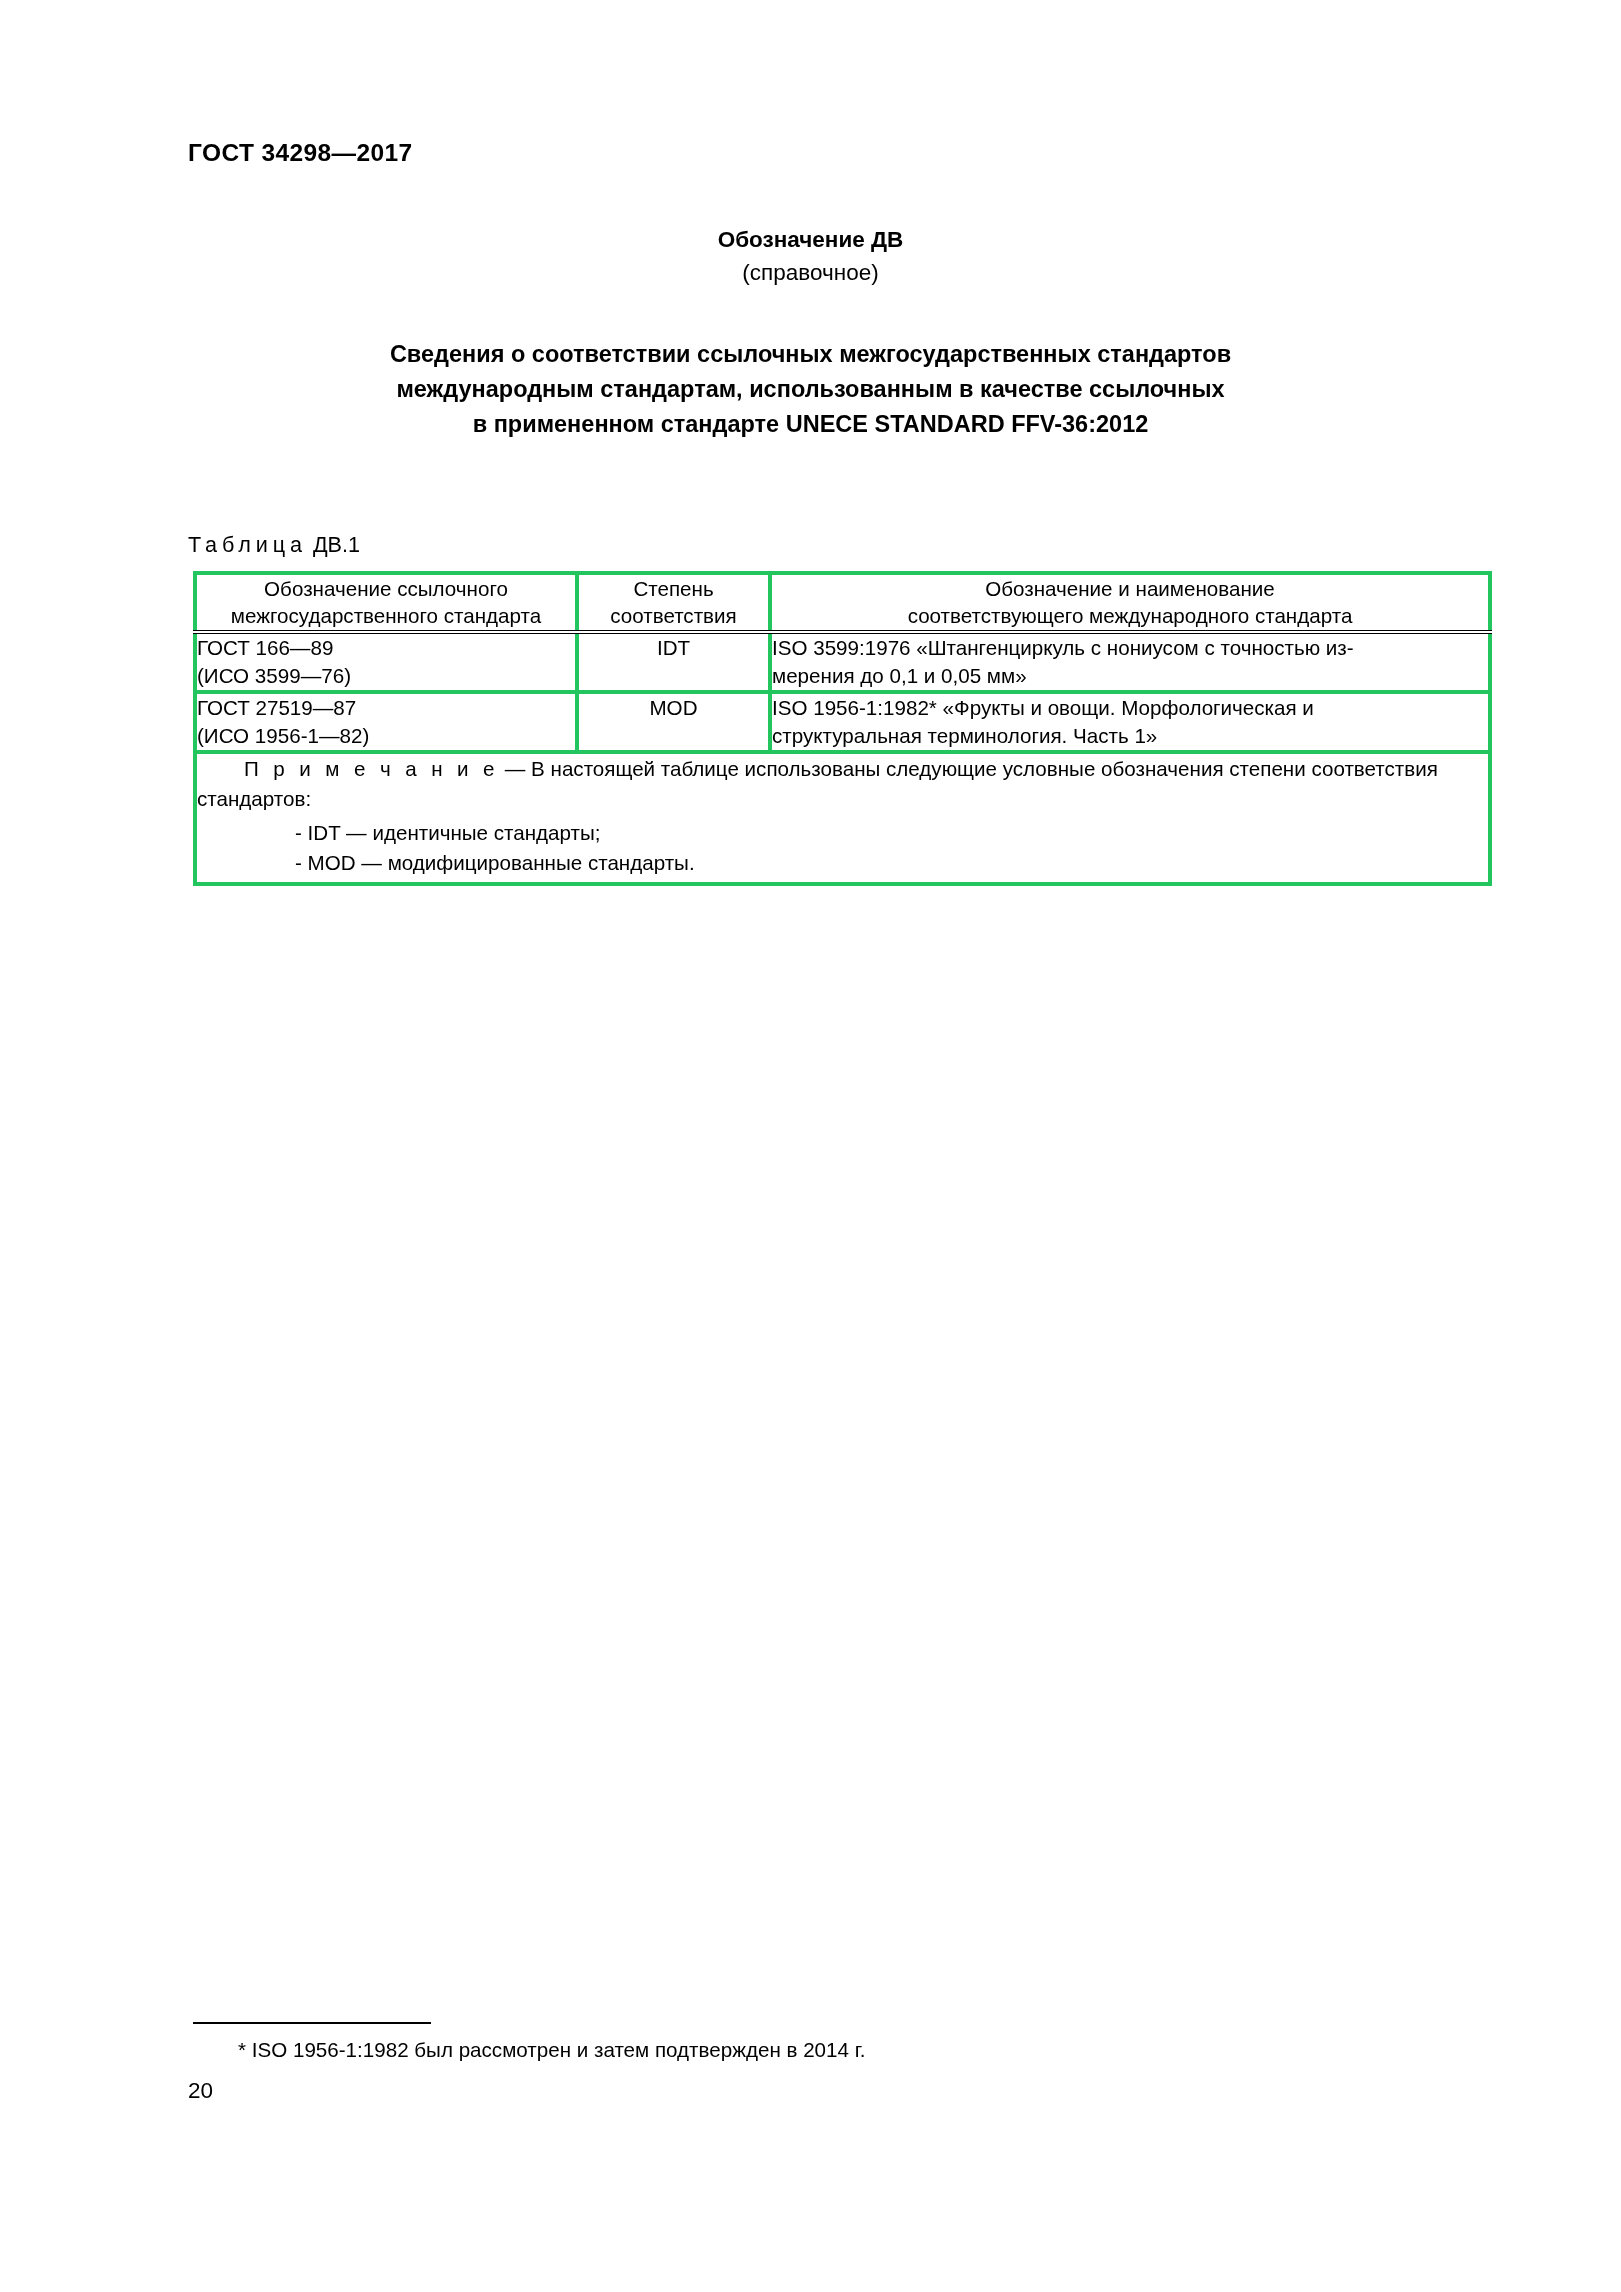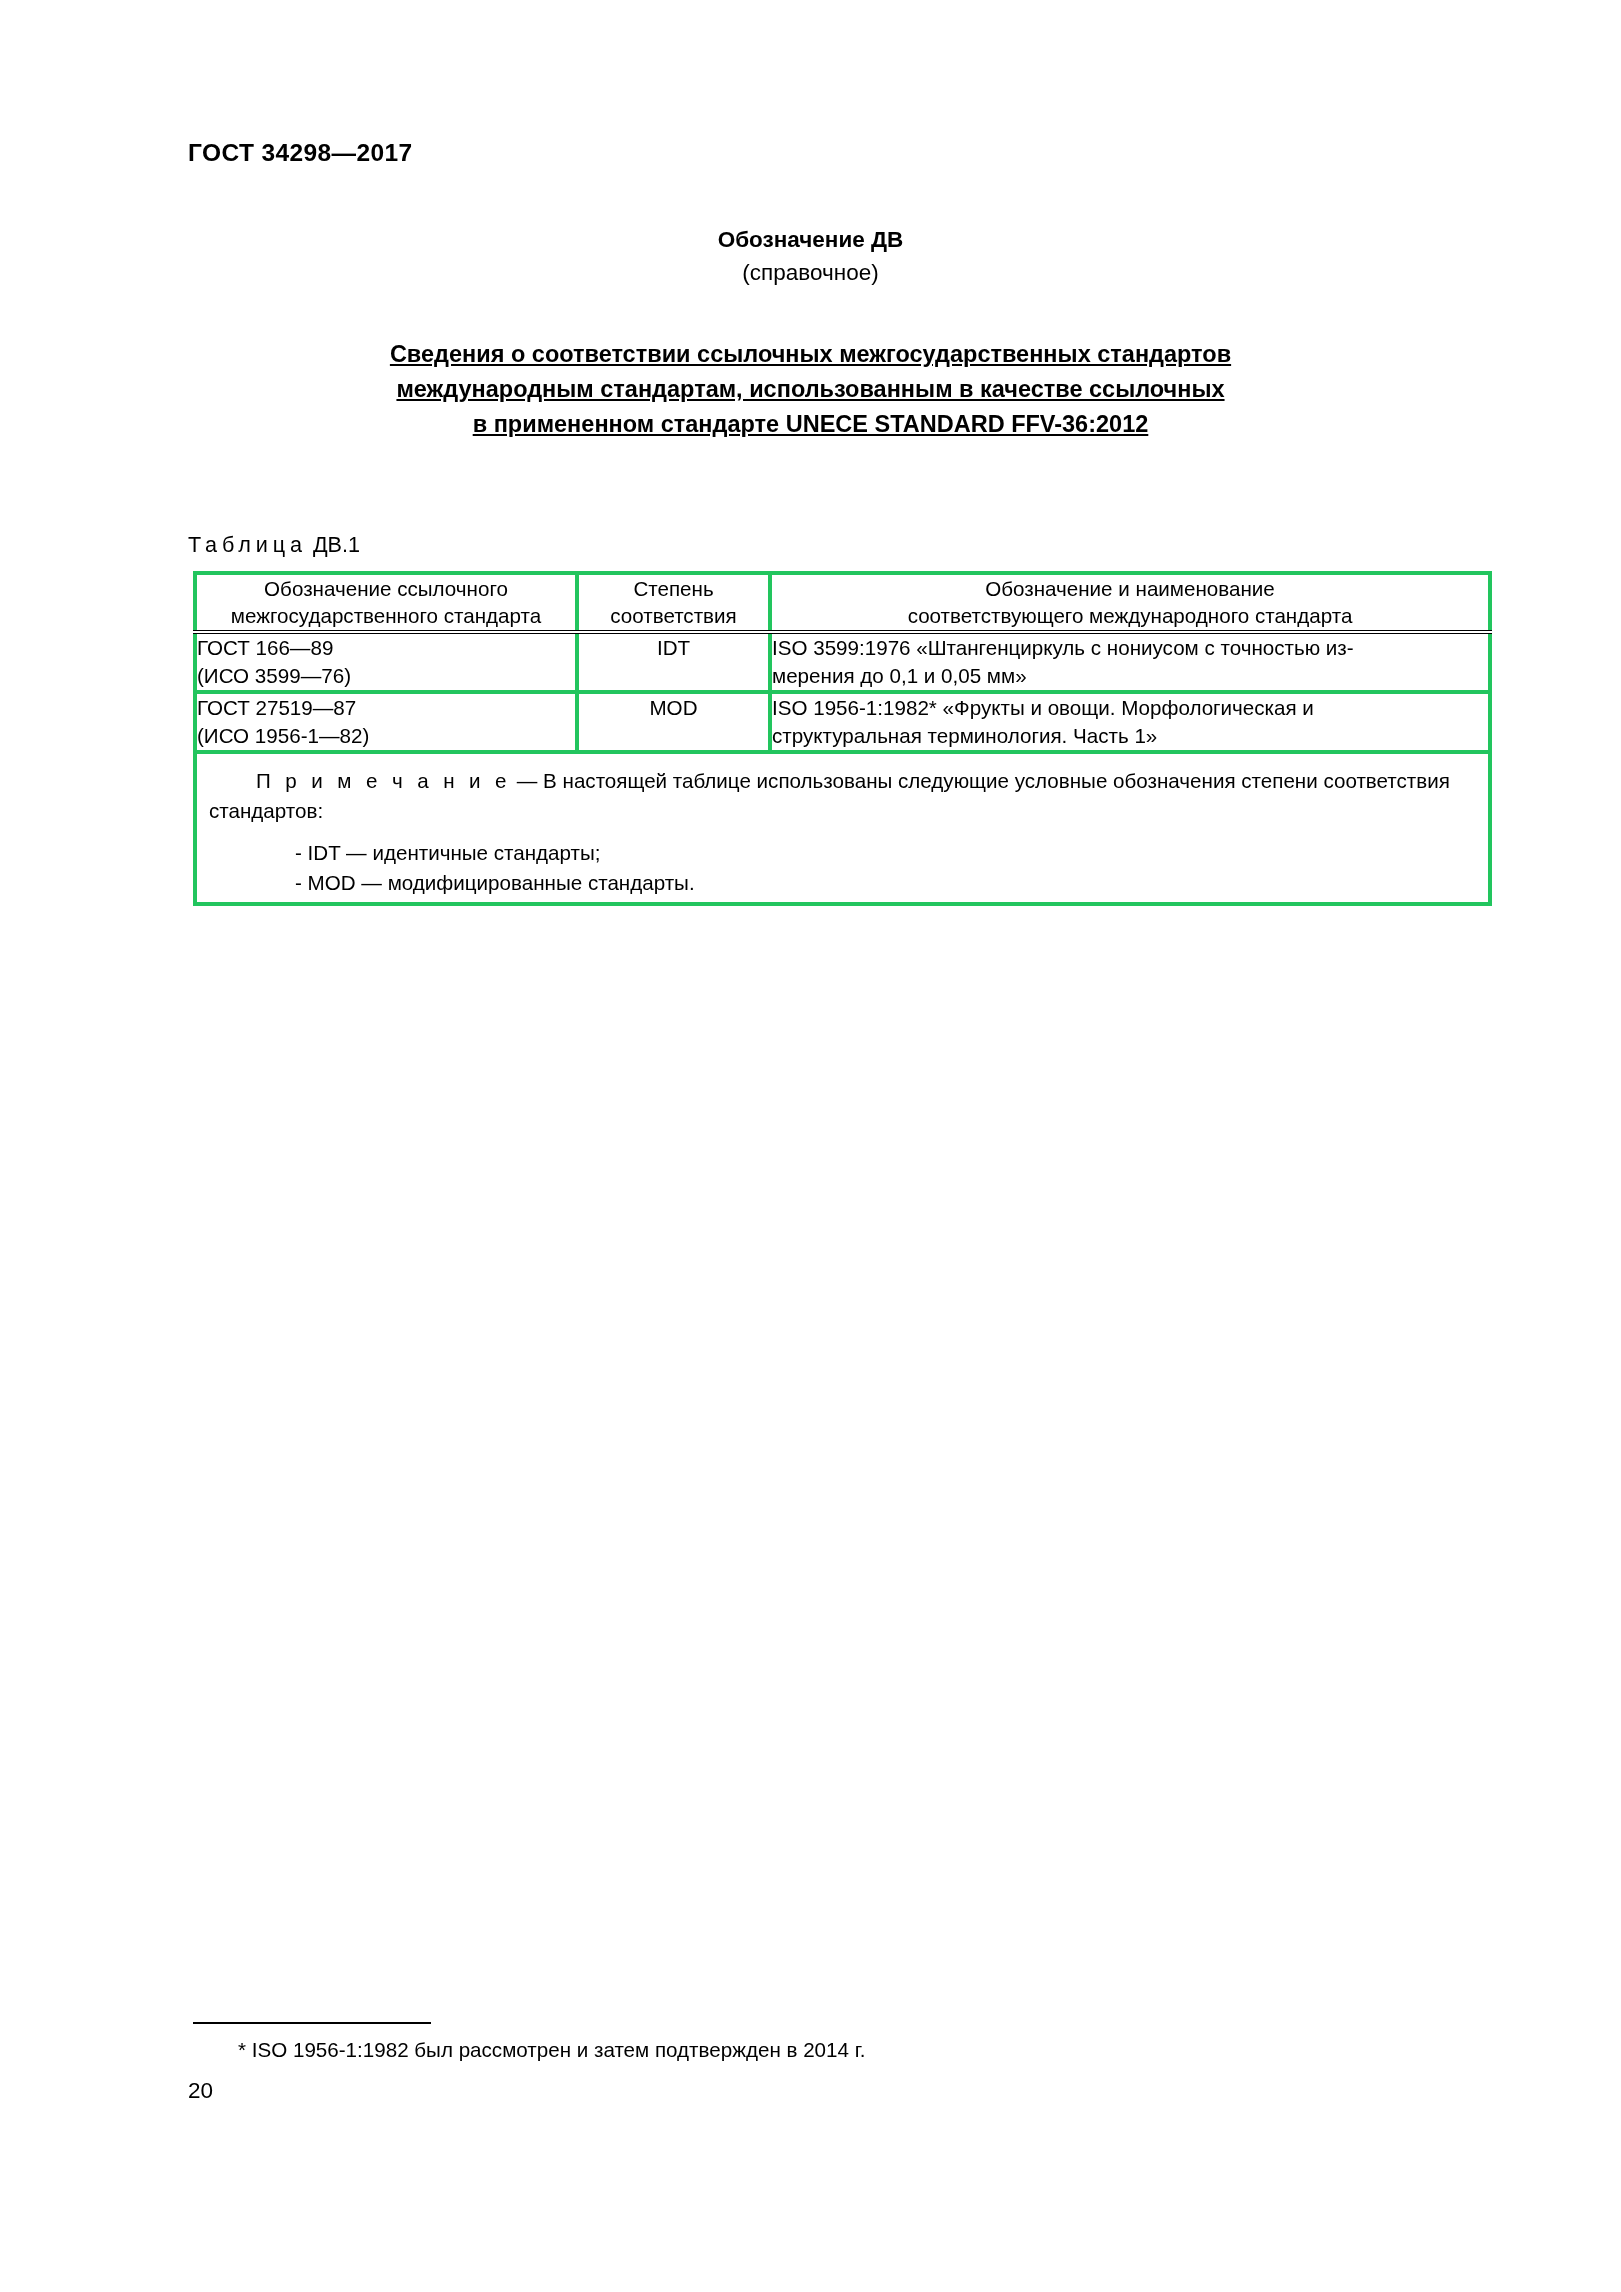--- a/index.html
+++ b/index.html
@@ -56,21 +56,21 @@
   .main-heading {
     position: absolute;
     left: 193px;
     width: 1235px;
     top: 337px;
     text-align: center;
     font-size: 23.5px;
     font-weight: bold;
     line-height: 35px;
   }
-  .main-heading .hl { display: block; text-decoration: underline; }
+  .main-heading .hl { display: block; }
 
   
   .table-caption {
     position: absolute;
     left: 188px;
     top: 532px;
     font-size: 21.6px;
     white-space: nowrap;
   }
   .table-caption .sp {
@@ -131,21 +131,21 @@
   .note-cell {
     padding: 13.7px 15.7px 15.7px 14.7px;
     line-height: 30px;
     font-size: 20.6px;
     border-top: 2.9px solid #000;
   }
   .note-lead {
     letter-spacing: 4.4px;
   }
   .note-p {
-    margin: 12px;
+    margin: 0;
     text-indent: 47px;
   }
   .note-list {
     margin: 4px;
     padding: 0;
     list-style: none;
   }
   .note-list li {
     margin: 0;
     padding-left: 94px;

